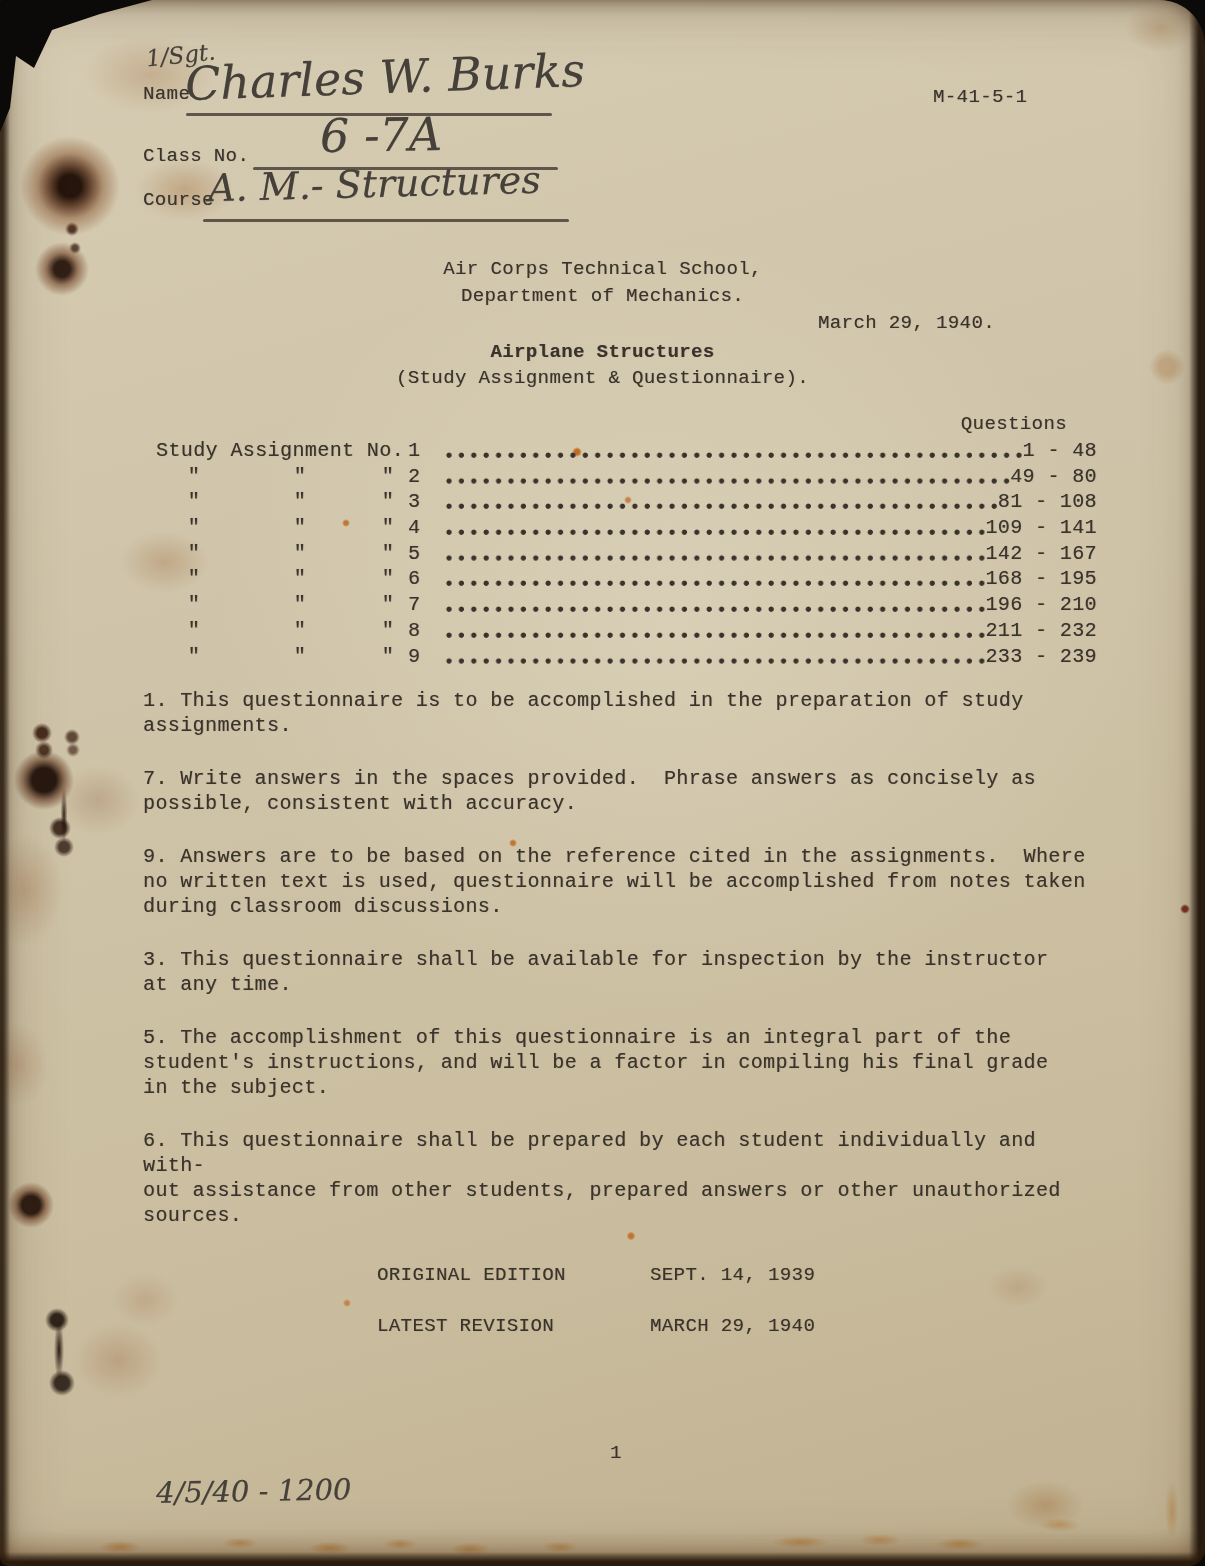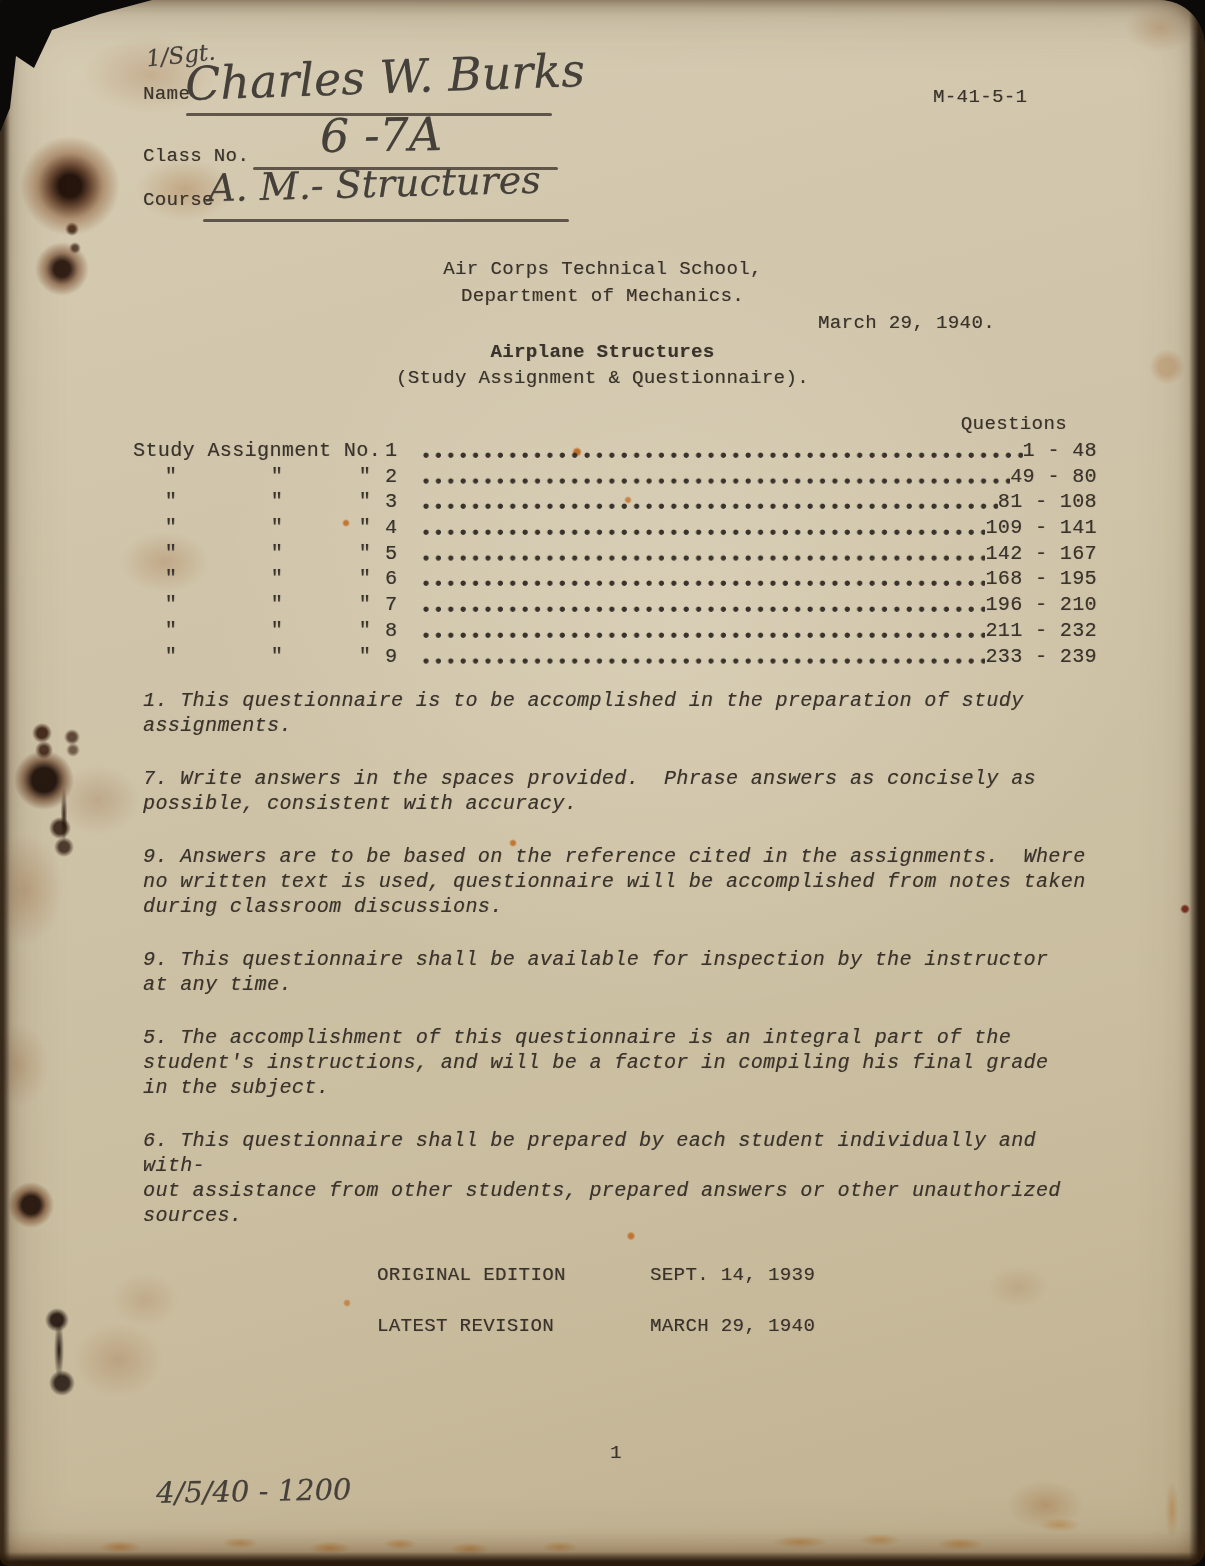--- a/index.html
+++ b/index.html
@@ -116,21 +116,21 @@
   .course-rule{left:203px;top:219px;width:366px;}
 
   .org1{top:257px;}
   .org2{top:284px;}
   .date-line{left:818px;top:311px;}
   .title{top:340px;}
   .subtitle{top:366px;}
 
   .questions-header{left:0;right:138px;top:412px;text-align:right;}
 
-  .assignments{position:absolute;left:133px;right:108px;top:438px;}
+  .assignments{position:absolute;left:156px;right:108px;top:438px;}
   .asn-row{
     display:flex;align-items:baseline;height:25.7px;
     font-family:"Liberation Mono","DejaVu Sans Mono",monospace;
     font-size:20px;line-height:25.7px;letter-spacing:0.4px;
     color:#3a332b;text-shadow:0.4px 0.4px 0.7px rgba(56,47,38,0.45);
   }
   .asn-label{width:252px;white-space:pre;}
   .asn-dittos{width:252px;display:flex;}
   .asn-dittos .d1{width:76px;text-align:center;}
   .asn-dittos .d2{width:136px;text-align:center;}
@@ -141,21 +141,21 @@
     background-image:radial-gradient(circle at 5px 17px, #3a332b 2.2px, rgba(58,51,43,0) 3px);
     background-size:12.4px 25.7px;background-repeat:repeat-x;
   }
   .asn-range{white-space:pre;}
 
   .paragraphs{position:absolute;left:143px;top:688px;width:965px;}
   .para{
     font-family:"Liberation Mono","DejaVu Sans Mono",monospace;
     font-size:20px;line-height:25px;letter-spacing:0.4px;
     color:#3a332b;text-shadow:0.4px 0.4px 0.7px rgba(56,47,38,0.45);
-    white-space:pre-wrap;margin:0 0 28px 0;font-style:italic;
+    white-space:pre-wrap;margin:0 0 28px 0;
   }
 
   .fo-label1{left:377px;top:1263px;text-align:right;}
   .fo-date1{left:650px;top:1263px;}
   .fo-label2{left:377px;top:1314px;}
   .fo-date2{left:650px;top:1314px;}
   .page-number{left:610px;top:1441px;}
   .print-note{left:156px;top:1474px;font-size:29px;transform:rotate(-1deg);}
 </style>
 </head>
@@ -277,21 +277,21 @@
   </div>
 
   <div class="paragraphs">
     <div class="para">1. This questionnaire is to be accomplished in the preparation of study
 assignments.</div>
     <div class="para">7. Write answers in the spaces provided.  Phrase answers as concisely as
 possible, consistent with accuracy.</div>
     <div class="para">9. Answers are to be based on the reference cited in the assignments.  Where
 no written text is used, questionnaire will be accomplished from notes taken
 during classroom discussions.</div>
-    <div class="para">9. This questionnaire shall be available for inspection by the instructor
+    <div class="para">3. This questionnaire shall be available for inspection by the instructor
 at any time.</div>
     <div class="para">5. The accomplishment of this questionnaire is an integral part of the
 student's instructions, and will be a factor in compiling his final grade
 in the subject.</div>
     <div class="para">6. This questionnaire shall be prepared by each student individually and with-
 out assistance from other students, prepared answers or other unauthorized
 sources.</div>
   </div>
 
   <div class="typed fo-label1">ORIGINAL EDITION</div>

